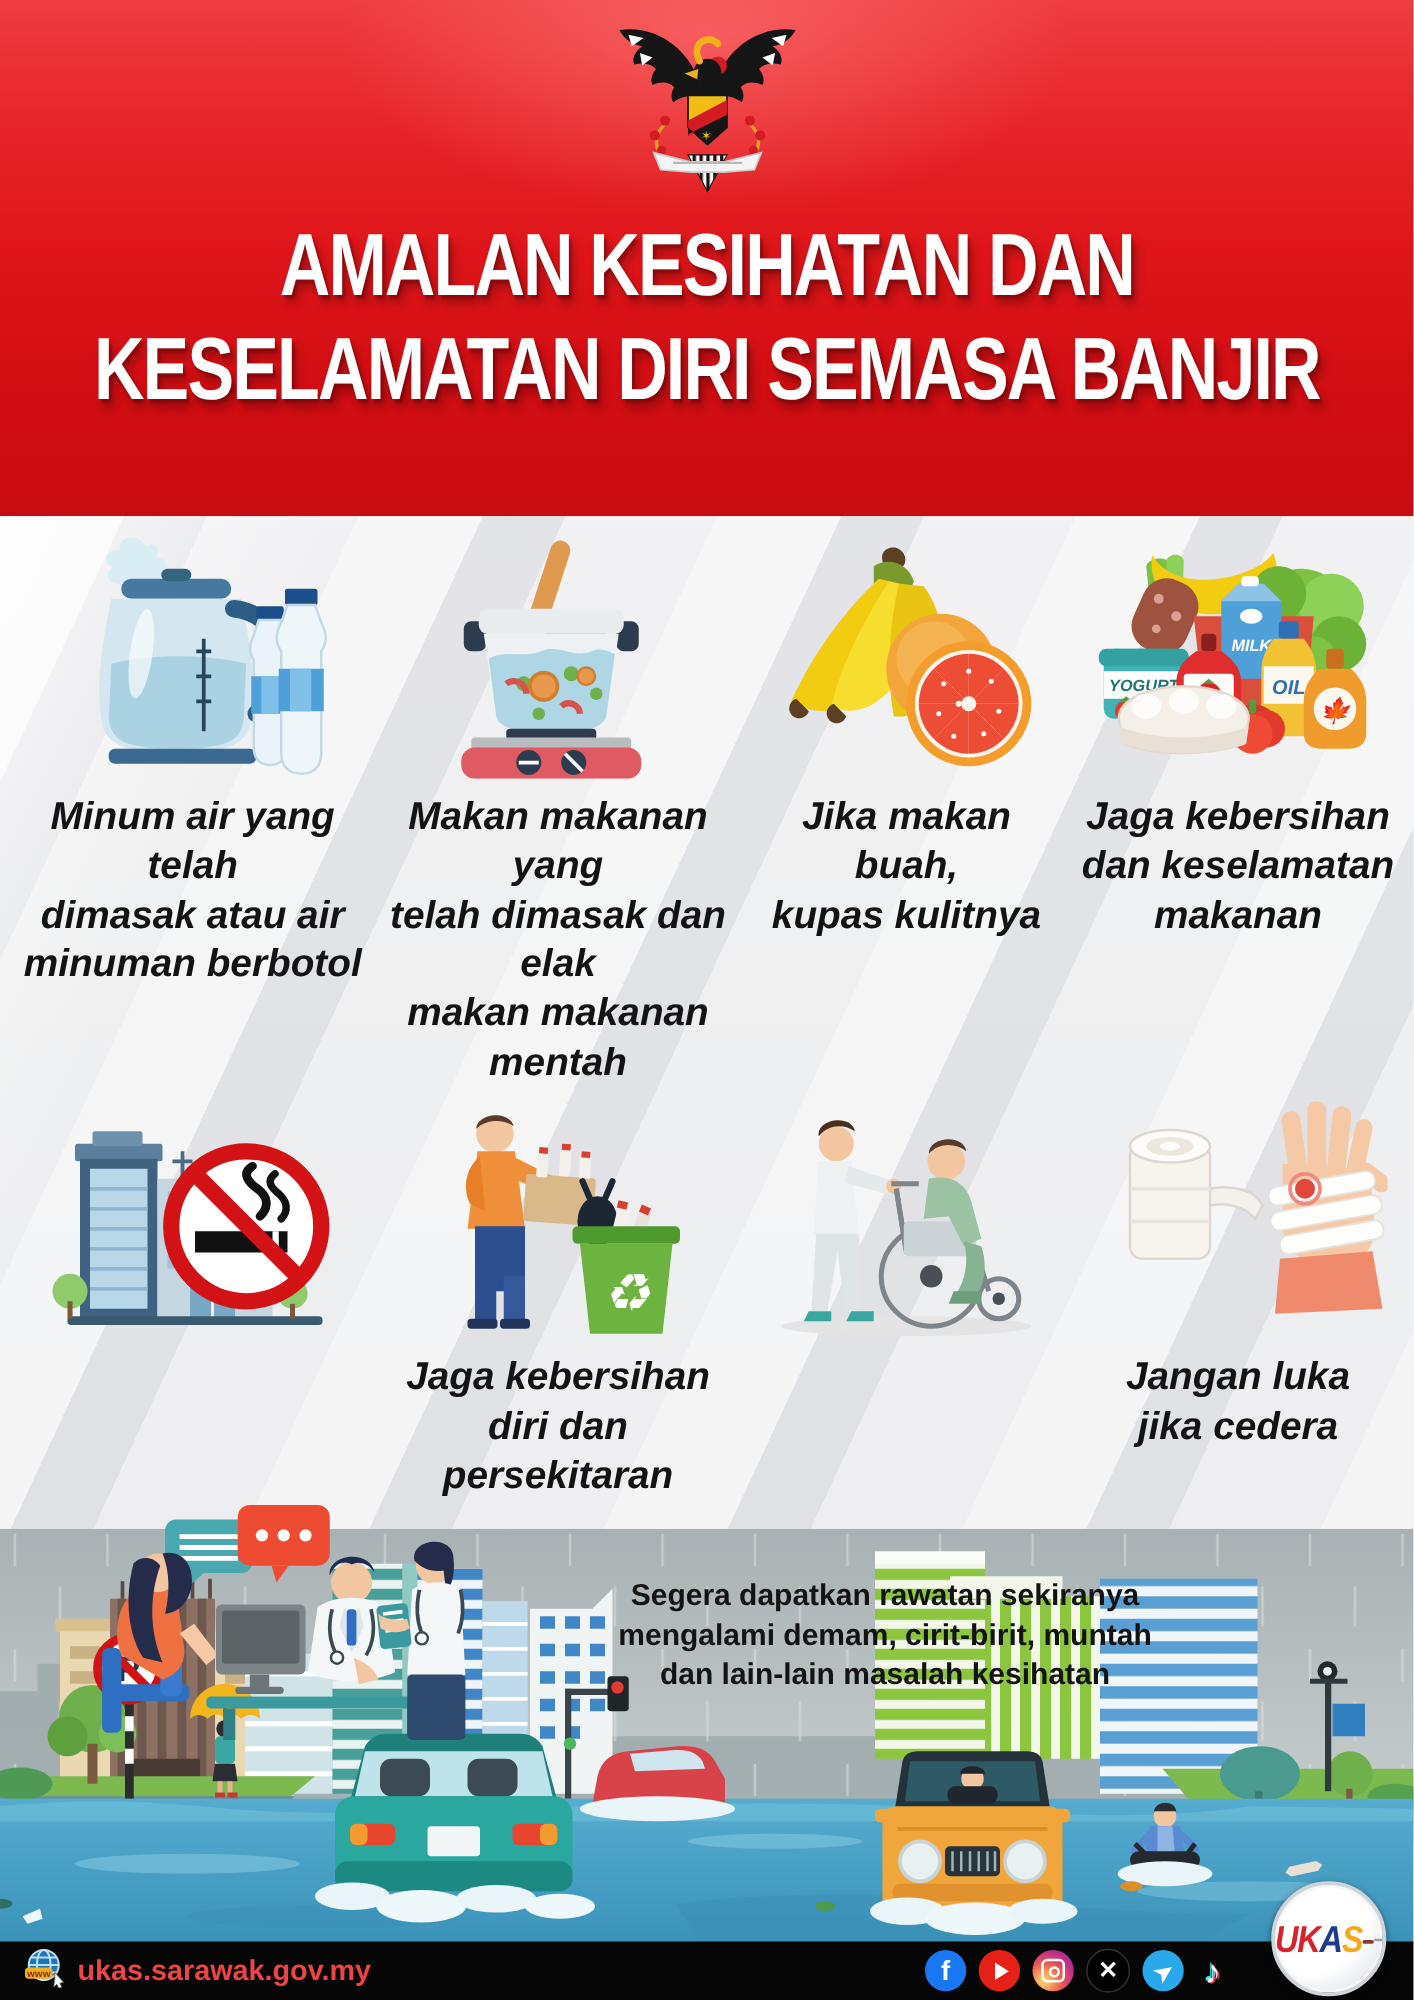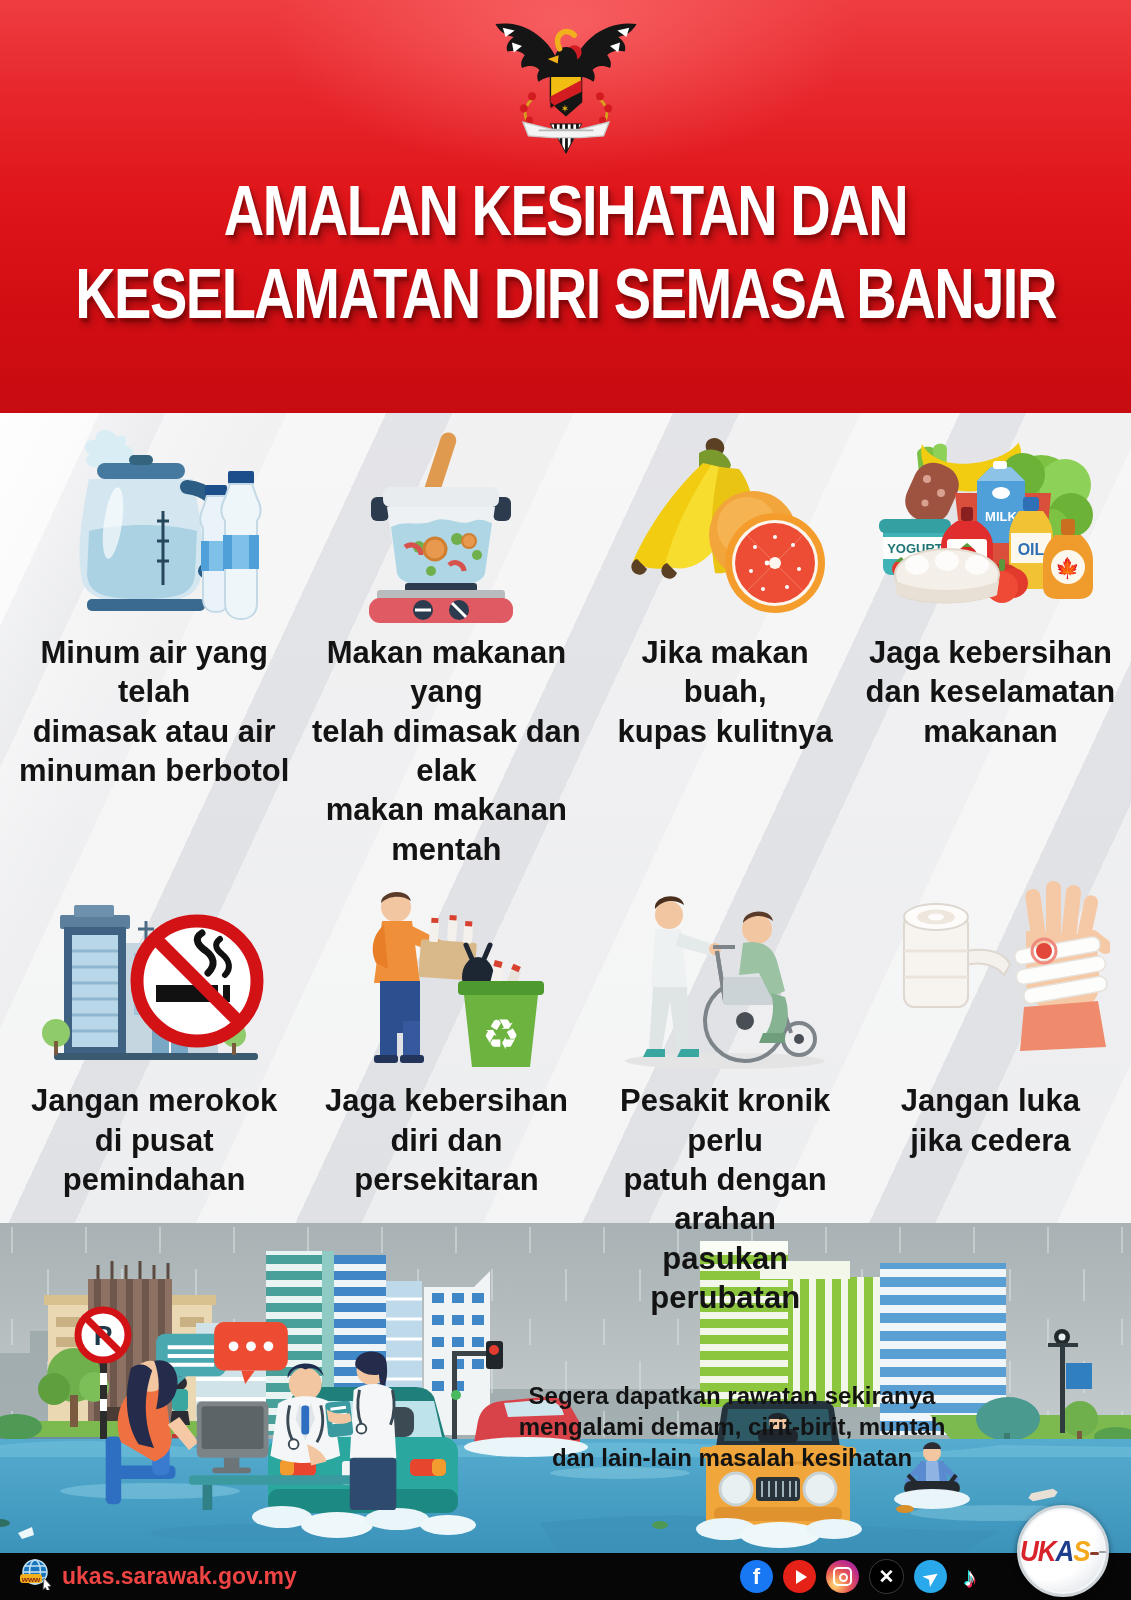--- a/index.html
+++ b/index.html
@@ -17,27 +17,27 @@
     transform:scaleY(1.26);transform-origin:50% 20%;
     text-shadow:2px 3px 2px rgba(90,0,0,.45),4px 6px 7px rgba(0,0,0,.25);}
 
   
   .tips{position:relative;height:810px;padding-top:8px;box-sizing:border-box;
     background:
       linear-gradient(115deg, rgba(255,255,255,.85) 0%, rgba(255,255,255,0) 18%),
       repeating-linear-gradient(115deg, rgba(255,255,255,.55) 0 90px, rgba(210,212,218,.35) 90px 150px, rgba(255,255,255,.25) 150px 260px),
       linear-gradient(180deg,#ededef,#e7e8ea);}
   .grid{display:grid;grid-template-columns:1.05fr 1.05fr .95fr .95fr;column-gap:8px;padding:0 12px;}
-  .tip{display:flex;flex-direction:column;align-items:center;}
+  .tip{display:flex;flex-direction:column;align-items:center;font-style:italic;}
   .tip .art{height:202px;display:flex;align-items:flex-end;justify-content:center;}
   .row2 .tip .art{height:188px;}
   .caption{font-size:31px;font-weight:bold;color:#131313;text-align:center;
     line-height:1.27;white-space:pre-line;margin-top:10px;}
   .row2{margin-top:14px;}
-  .wide{display:flex;align-items:center;padding-left:96px;margin-top:2px;}
+  .wide{display:flex;align-items:center;padding-left:72px;margin-top:2px;}
   .wide .art{width:310px;height:196px;flex:none;}
   .wide .caption{font-size:24px;width:600px;margin:18px 0 0 26px;line-height:1.3;}
 
   
   .flood{height:330px;line-height:0;}
 
   
   .footer{position:relative;height:47px;background:#060606;display:flex;align-items:center;
     padding:0 18px;box-sizing:border-box;}
   .site{display:flex;align-items:center;gap:10px;color:#ef4444;font-weight:bold;font-size:23px;}
@@ -341,22 +341,20 @@
               <circle cx="163" cy="100" r="60" fill="#ffffff"></circle>
               <circle cx="163" cy="100" r="60" fill="none" stroke="#d31216" stroke-width="13"></circle>
               <path d="M168,52 c-10,6 -2,14 4,18 c8,6 10,14 2,22" stroke="#111" stroke-width="7" fill="none" stroke-linecap="round"></path>
               <path d="M186,58 c-8,6 -2,12 3,16 c7,6 8,14 2,20" stroke="#111" stroke-width="6" fill="none" stroke-linecap="round"></path>
               <rect x="122" y="104" width="74" height="17" fill="#111"></rect>
               <rect x="184" y="104" width="5" height="17" fill="#fff"></rect>
               <line x1="122" y1="58" x2="205" y2="141" stroke="#d31216" stroke-width="13"></line>
             </g>
           </svg>
         </div>
-        <figcaption class="caption">Jangan merokok
-di pusat pemindahan</figcaption>
       </figure>
 
       <figure class="tip" style="margin:0">
         <div class="art">
           <svg width="240" height="190" viewBox="0 0 240 190">
             <g>
               <circle cx="70" cy="26" r="15" fill="#f2c6a0"></circle>
               <path d="M55,22 c0,-12 26,-16 30,-2 c-8,-6 -22,-6 -30,2 z" fill="#5a3b2a"></path>
               <path d="M56,40 h30 l8,62 h-46 z" fill="#ef8f3a"></path>
               <path d="M58,44 c-12,10 -14,26 -8,38 l12,6 z" fill="#e87f28"></path>
@@ -419,23 +417,20 @@
             <rect x="118" y="96" width="58" height="28" rx="4" fill="#ccd3d6"></rect>
             <g>
               <circle cx="152" cy="48" r="15" fill="#f2c6a0"></circle>
               <path d="M138,42 c0,-14 28,-16 30,-2 c-9,-7 -22,-7 -30,2 z" fill="#5a3b2a"></path>
               <path d="M138,62 c18,-4 30,4 34,18 l8,30 -14,6 -12,-24 -20,2 z" fill="#9cc2a4"></path>
               <path d="M166,112 l14,4 c6,18 2,34 -8,44 l-12,-6 c8,-12 10,-28 6,-42 z" fill="#86b493"></path>
               <path d="M158,152 h22 v10 h-26 z" fill="#6f9e7d"></path>
             </g>
           </svg>
         </div>
-        <figcaption class="caption">Pesakit kronik perlu
-patuh dengan arahan
-pasukan perubatan</figcaption>
       </figure>
 
       <figure class="tip" style="margin:0">
         <div class="art">
           <svg width="240" height="190" viewBox="0 0 240 190">
             <g>
               <path d="M96,70 c22,-4 40,2 44,14 l-6,10 c-8,-10 -24,-14 -38,-10 z" fill="#f4f1ed" stroke="#ddd7cf" stroke-width="2"></path>
               <rect x="34" y="34" width="64" height="92" rx="10" fill="#f7f4f0" stroke="#ddd7cf" stroke-width="2"></rect>
               <ellipse cx="66" cy="36" rx="32" ry="13" fill="#fdfcfb" stroke="#ddd7cf" stroke-width="2"></ellipse>
               <ellipse cx="66" cy="36" rx="19" ry="7.5" fill="#eee7de"></ellipse>

